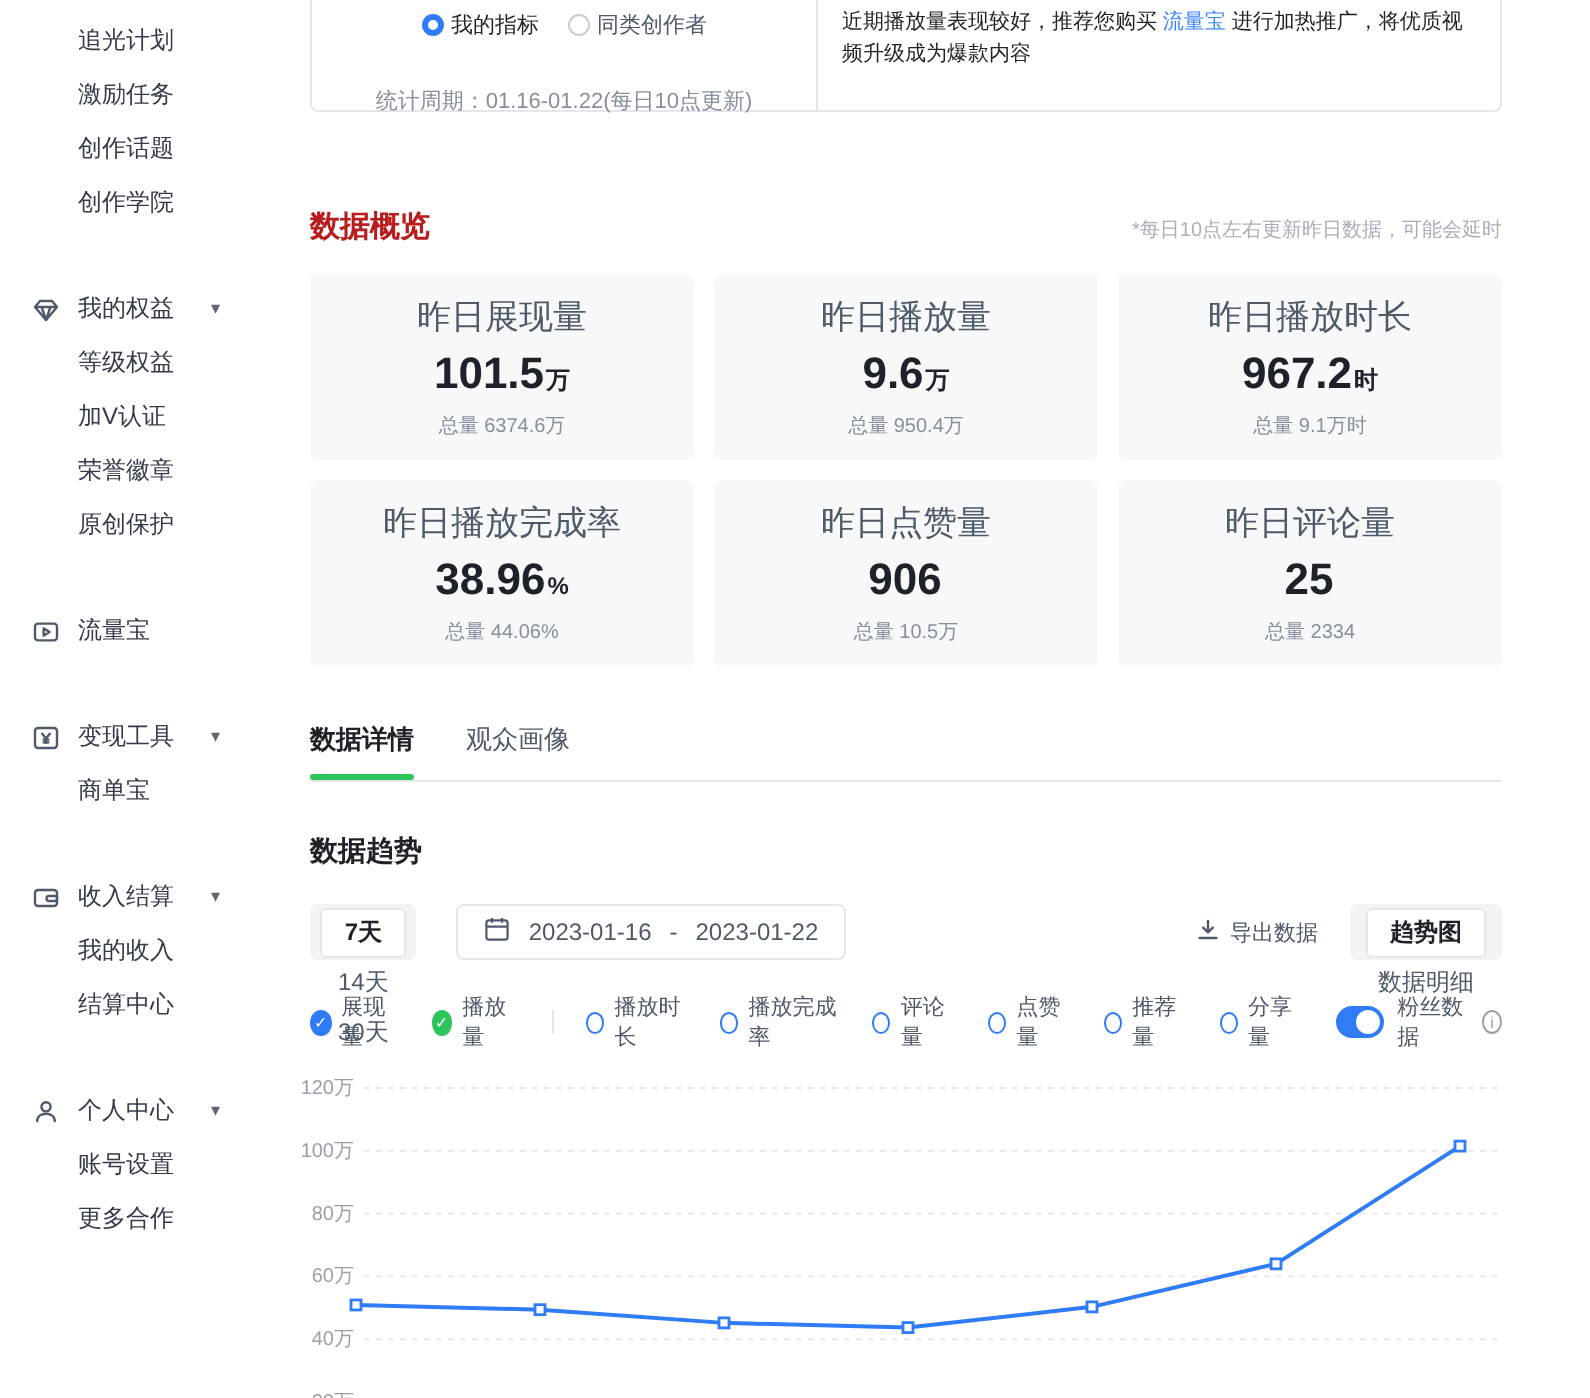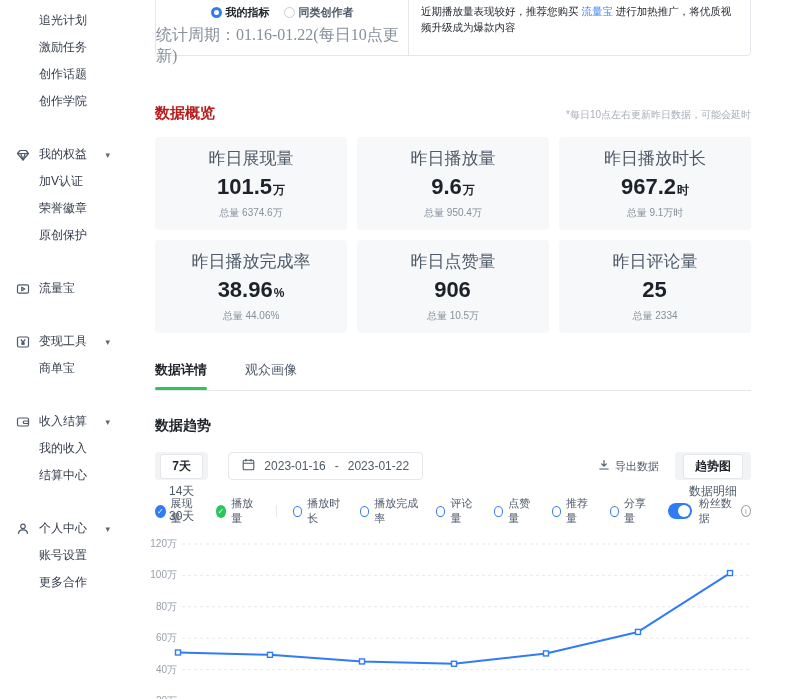--- a/index.html
+++ b/index.html
@@ -20,36 +20,36 @@
   .main { position:absolute; left:150px; top:0; width:645px; height:699px; }
   .content { margin:0 44px 0 5px; width:596px; }
   
   .top-card { margin-top:-20px; height:76px; border:1px solid #e5e6eb; border-radius:4px; display:flex; background:#fff; }
   .tc-left { width:252px; padding-top:24px; display:flex; flex-direction:column; align-items:center; }
   .tc-right { flex:1; border-left:1px solid #e5e6eb; padding:22px 10px 0 12px; font-size:10.5px; line-height:1.55; color:#1f2329; }
   .radio-row { display:flex; align-items:center; gap:14px; font-size:11px; }
   .radio { width:11px; height:11px; border-radius:50%; display:inline-block; margin-right:4px; vertical-align:-1px; }
   .radio.sel { border:3.5px solid #2f7cf6; background:#fff; }
   .radio.unsel { border:1px solid #c9cdd4; background:#fff; }
-  .radio-item { display:flex; align-items:center; cursor:pointer;font-weight:bold; }
+  .radio-item { display:flex; align-items:center; cursor:pointer; }
   .radio-item.dim { color:#4e5969;justify-content:center; }
-  .period { margin-top:5px; font-size:16px; color:#86909c;font-family:Liberation Serif, serif; }
+  .period { margin-top:23px; font-size:11px; color:#86909c; }
   .link { color:#3d87f5; text-decoration:none; cursor:pointer; }
   
   .ov-head { margin-top:48px; display:flex; align-items:baseline; justify-content:space-between; }
   .ov-title { font-size:15px; font-weight:bold; color:#b91c1c; }
   .ov-note { font-size:10px; color:#a9aeb8; }
   .cards { margin-top:14px; display:grid; grid-template-columns:repeat(3,1fr); gap:10px; }
   .card { height:93px; background:#f7f8fa; border-radius:4px; display:flex; flex-direction:column; align-items:center; justify-content:center; text-align:center; }
   .card-title { font-size:17px; color:#4e5969; }
   .card-value { margin-top:5px; font-size:22px; font-weight:bold; color:#1d2129; line-height:1.1; }
   .card-unit { font-size:12px; font-weight:bold; margin-left:1px; }
   .card-total { margin-top:7px; font-size:10px; color:#86909c; }
   
-  .tabs { margin-top:28px; border-bottom:1px solid #e5e6eb; display:flex; gap:38px; }
+  .tabs { margin-top:28px; border-bottom:1px solid #e5e6eb; display:flex; gap:26px; }
   .tab { font-size:13px; color:#4e5969; padding-bottom:0; cursor:pointer; }
   .tab .t-label { display:inline-block; padding-bottom:8px; }
   .tab.active { color:#1f2329; font-weight:bold; }
   .tab .t-under { height:3px; border-radius:2px; background:transparent; margin-top:0; }
   .tab.active .t-under { background:#2ec45c; }
   
   .trend-title { margin-top:26px; font-size:14px; font-weight:bold; color:#1f2329; }
   .filter-row { margin-top:17px; display:flex; align-items:center; }
   .seg { background:#f2f3f5; border-radius:4px; padding:2px; display:flex; align-items:center; height:28px;flex-direction:column; }
   .seg-item { font-size:12px; color:#4e5969; padding:3px 11px; border-radius:3px; border:1px solid transparent; cursor:pointer; white-space:nowrap; }
@@ -93,20 +93,23 @@
   <div class="s-item parent">
     <span class="s-icon">
       <svg width="14" height="14" viewBox="0 0 14 14" fill="none" stroke="#4e5969" stroke-width="1.2" stroke-linejoin="round">
           <path d="M4 2.5h6l2.5 3L7 12 1.5 5.5z"></path>
           <path d="M1.5 5.5h11M4.8 5.5L7 12M9.2 5.5L7 12"></path>
         </svg>
     </span>
     <span>我的权益</span>
     <span class="caret">▾</span>
   </div>
+  <div class="s-item sub">
+      <span>等级权益</span>
+    </div>
   <div class="s-item sub">
       <span>加V认证</span>
     </div>
   <div class="s-item sub">
       <span>荣誉徽章</span>
     </div>
   <div class="s-item sub">
       <span>原创保护</span>
     </div>
 

